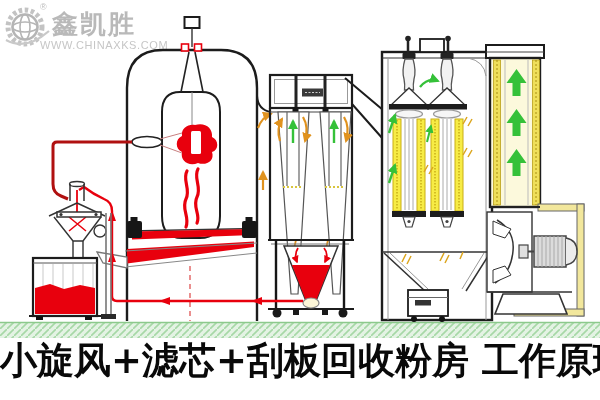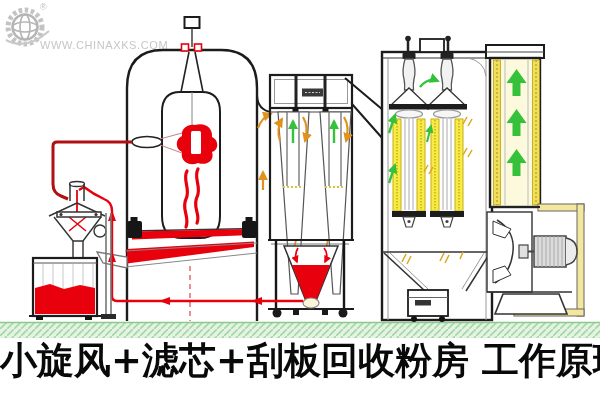--- a/index.html
+++ b/index.html
@@ -34,20 +34,21 @@
 
   <div class="logo">
     <svg width="48" height="48" viewBox="0 0 48 48">
       <circle cx="23" cy="25" r="17" fill="none" stroke="#c3c3c3" stroke-width="5" stroke-dasharray="3.5,2.6"></circle>
       <circle cx="23" cy="25" r="12.5" fill="#fff" stroke="#b5b5b5" stroke-width="2.5"></circle>
       <ellipse cx="23" cy="25" rx="12.5" ry="5" fill="none" stroke="#b5b5b5" stroke-width="1.6"></ellipse>
       <ellipse cx="23" cy="25" rx="5" ry="12.5" fill="none" stroke="#b5b5b5" stroke-width="1.6"></ellipse>
       <path d="M4,38 Q24,49 47,29" fill="none" stroke="#c9c9c9" stroke-width="2.2"></path>
     </svg>
     <span class="reg">®</span>
+    <span class="brand">鑫凯胜</span>
     <span class="url">WWW.CHINAXKS.COM</span>
   </div>
 
   <svg class="diagram" width="600" height="400" viewBox="0 0 600 400">
     <defs>
       <pattern id="hatch" width="7" height="7" patternUnits="userSpaceOnUse">
         <rect width="7" height="7" fill="var(--ground_green)"></rect>
         <path d="M0,7 L7,0" stroke="#a6d8a6" stroke-width="1.6"></path>
       </pattern>
       <marker id="mo" viewBox="0 0 10 10" refX="8" refY="5" markerWidth="4.5" markerHeight="4.5" orient="auto-start-reverse">

